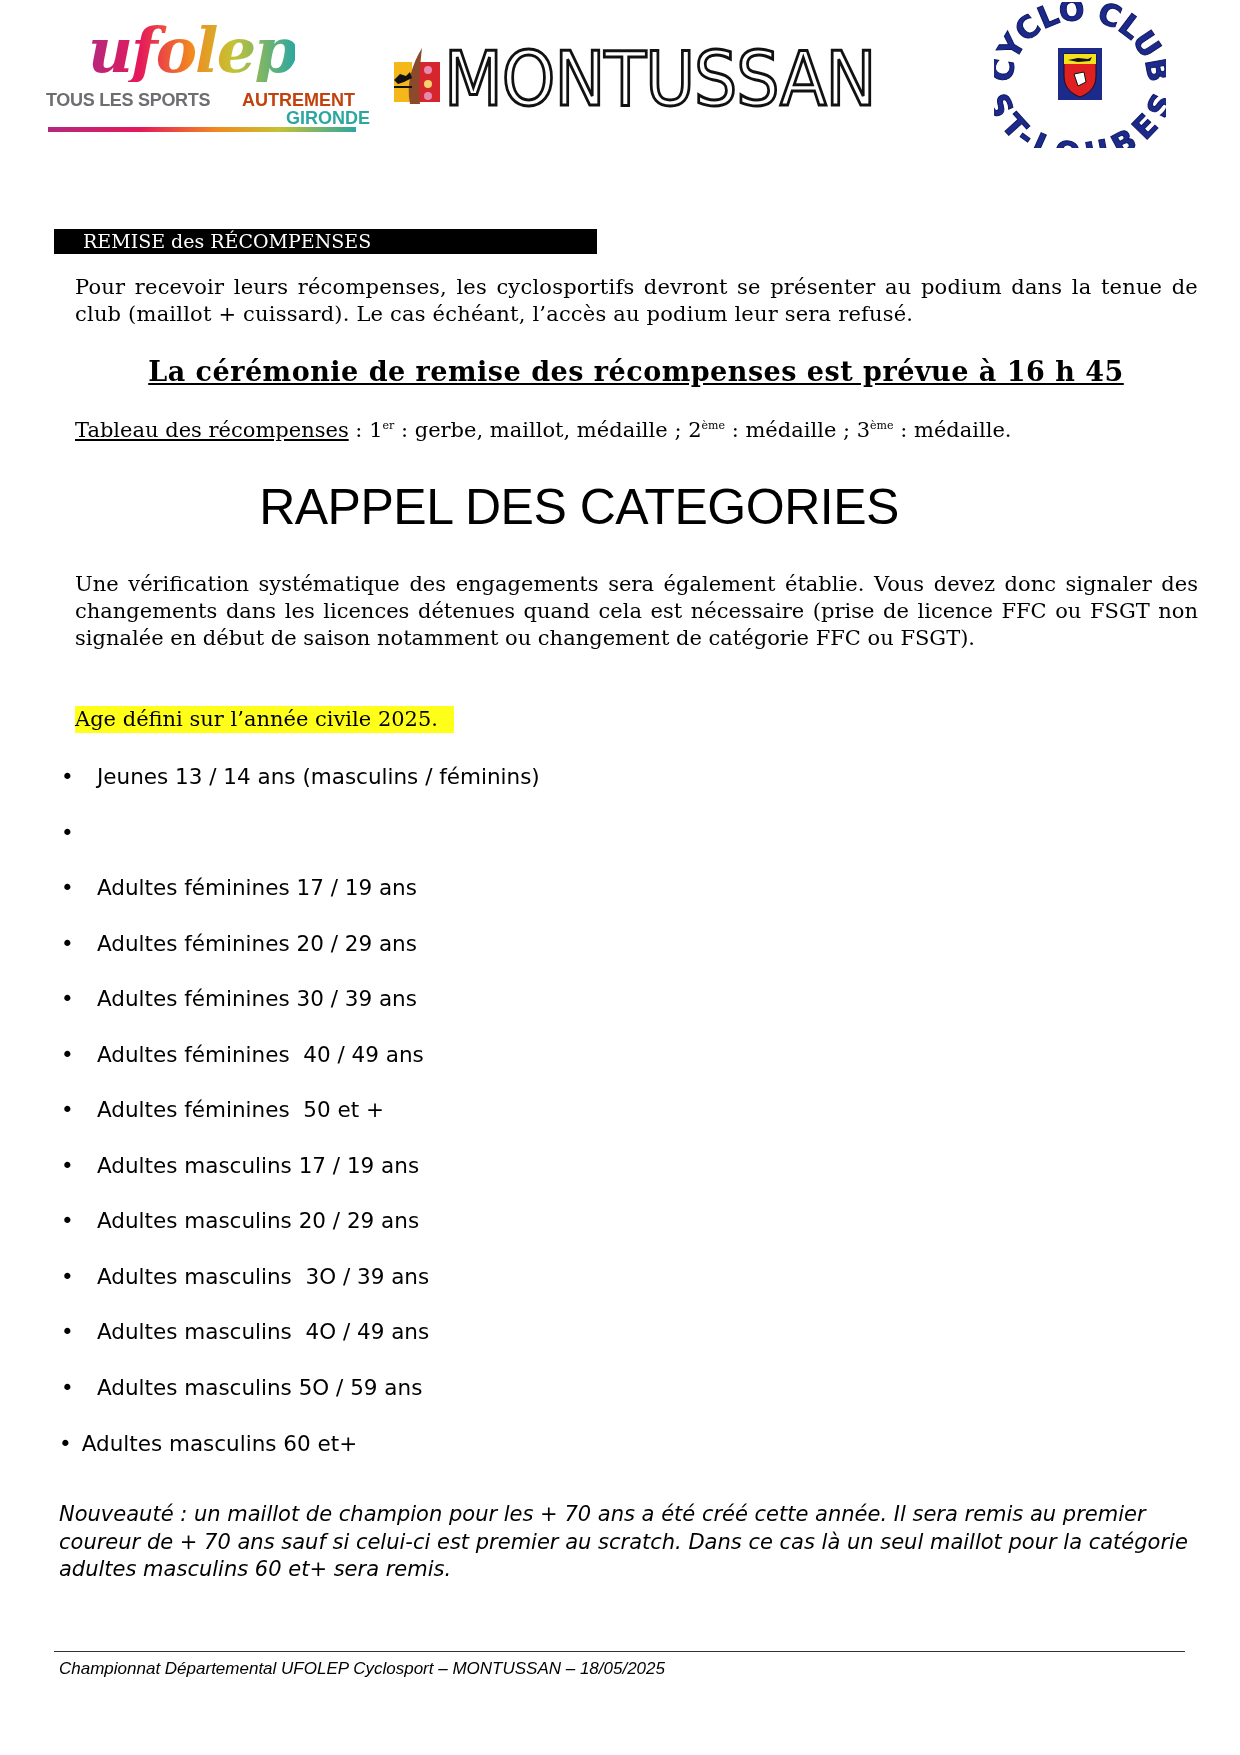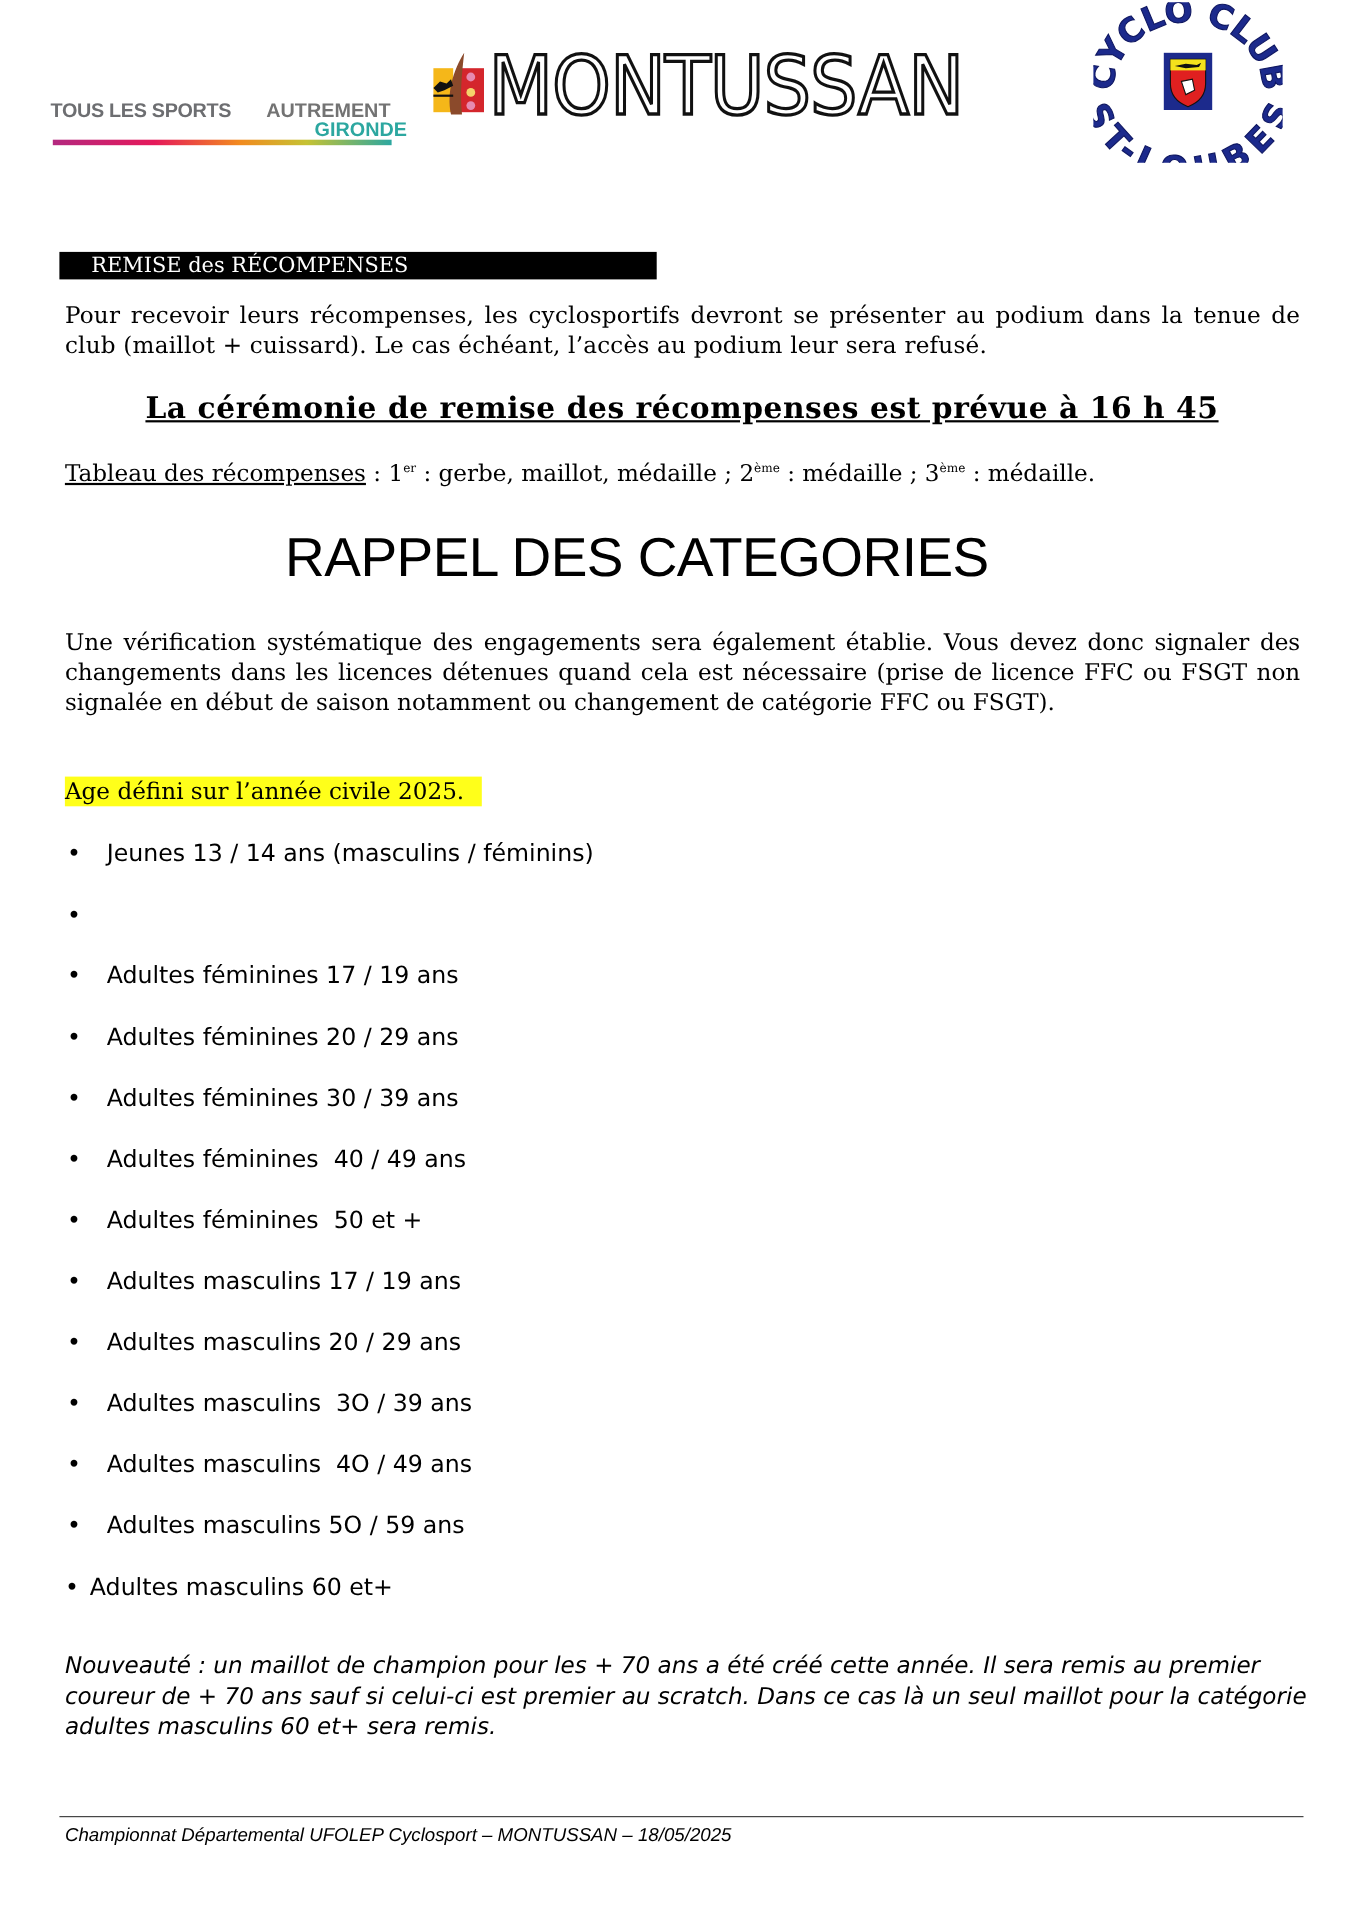--- a/index.html
+++ b/index.html
@@ -5,34 +5,34 @@
     html, body { margin: 0; padding: 0; background: #ffffff; }
     body { width: 1240px; height: 1755px; position: relative; overflow: hidden; color: #000; }
     .abs { position: absolute; }
 
     
     .ufolep { left: 46px; top: 20px; width: 320px; height: 115px; }
     .ufolep-word { position: absolute; left: 42px; top: 0px; font-family: "DejaVu Serif", serif; font-style: italic; font-weight: bold; font-size: 62px; letter-spacing: -2px;
       background: linear-gradient(90deg, #b3287f 0%, #e5195a 25%, #f28a1f 50%, #c5c233 70%, #2ca7a0 100%);
       -webkit-background-clip: text; background-clip: text; color: transparent; line-height: 1; }
     .ufolep-tag { position: absolute; left: 0; top: 70px; font-family: "Liberation Sans", sans-serif; font-weight: bold; font-size: 18px; color: #6d6e71; letter-spacing: -0.3px; white-space: nowrap; }
-    .ufolep-autre { position: absolute; left: 196px; top: 70px; font-family: "Liberation Sans", sans-serif; font-weight: bold; font-size: 18px; color: #737373; white-space: nowrap; }
+    .ufolep-autre { position: absolute; left: 196px; top: 70px; font-family: "Liberation Sans", sans-serif; font-weight: bold; font-size: 18px; color: #c2410c; white-space: nowrap; }
     .ufolep-gironde { position: absolute; left: 240px; top: 88px; font-family: "Liberation Sans", sans-serif; font-weight: bold; font-size: 18px; color: #2ca7a0; white-space: nowrap; }
     .ufolep-bar { position: absolute; left: 2px; top: 107px; width: 308px; height: 5px;
       background: linear-gradient(90deg, #b3287f 0%, #e5195a 30%, #f28a1f 55%, #c5c233 75%, #2ca7a0 100%); }
 
     .montussan { left: 392px; top: 40px; width: 560px; height: 80px; }
     .mt-crest { position: absolute; left: 0; top: 4px; width: 50px; height: 62px; }
     .mt-word { position: absolute; left: 52px; top: 2px; font-family: "DejaVu Sans", sans-serif; font-size: 74px; line-height: 1; color: #fff;
       -webkit-text-stroke: 3px #111; letter-spacing: -1px; transform: scaleX(0.92); transform-origin: left top; white-space: nowrap; }
 
     .stloubes { left: 994px; top: 2px; width: 172px; height: 146px; }
 
     
-    .serif { font-family: "DejaVu Serif", serif; }
+    .serif { font-family: "DejaVu Serif", serif; margin-left: 16px; }
 
     .section-bar { left: 54px; top: 229px; width: 543px; height: 25px; background: #000; }
     .section-bar span { display: block; color: #fff; font-family: "DejaVu Serif", serif; font-size: 19px; line-height: 25px; padding-left: 5px; white-space: nowrap; margin-left: 24px; }
 
     .para1 { left: 59px; top: 274px; width: 1123px; font-size: 21px; line-height: 27px; text-align: justify; text-align-last: left; letter-spacing: 0.2px; }
     .ceremony { left: 0; width: 1240px; top: 356px; text-align: center; font-size: 27px; font-weight: bold; text-decoration: underline; letter-spacing: 0.5px; }
     .tableau { left: 59px; top: 418px; font-size: 21px; white-space: nowrap; }
     .tableau .u { text-decoration: underline; }
     .tableau sup { font-size: 11px; vertical-align: super; line-height: 0; }
 
@@ -50,20 +50,21 @@
 
     .note { left: 59px; top: 1501px; width: 1130px; font-family: "DejaVu Sans", sans-serif; font-style: italic; font-size: 21px; line-height: 27.5px; }
 
     .footer-rule { left: 54px; top: 1651px; width: 1131px; height: 1px; background: #333; }
     .footer { left: 59px; top: 1659px; font-family: "Liberation Sans", sans-serif; font-style: italic; font-size: 17px; white-space: nowrap; }
   </style>
 </head>
 <body>
 
 <div class="abs ufolep">
+  <div class="ufolep-word">ufolep</div>
   <div class="ufolep-tag">TOUS LES SPORTS</div>
   <div class="ufolep-autre">AUTREMENT</div>
   <div class="ufolep-gironde">GIRONDE</div>
   <div class="ufolep-bar"></div>
 </div>
 
 <div class="abs montussan">
   <svg class="mt-crest" viewBox="0 0 50 62">
     <rect x="2" y="18" width="18" height="40" fill="#f5b719"></rect>
     <rect x="26" y="18" width="22" height="40" fill="#d4262c"></rect>

